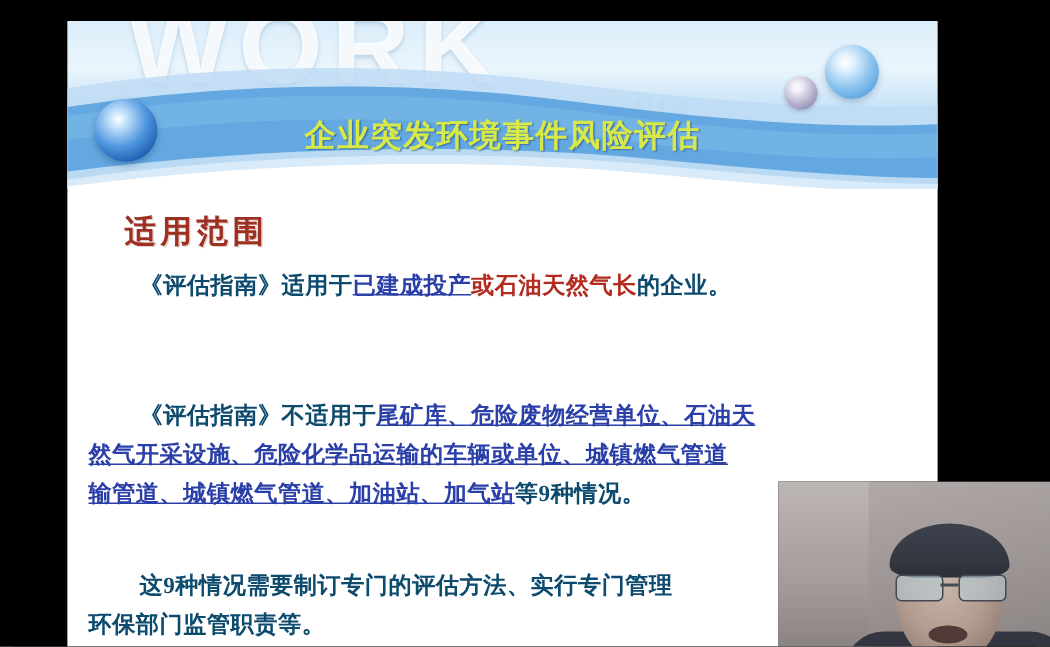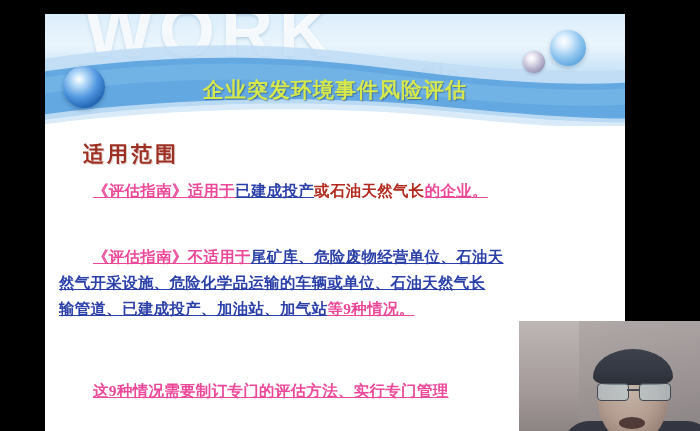--- a/index.html
+++ b/index.html
@@ -177,27 +177,27 @@
     font-size: 15.4px;
     font-weight: bold;
     line-height: 26px;
     color: #232238;
     letter-spacing: 0.4px;
     white-space: nowrap;
   }
   .para .ln { display: block; }
   .para .ln.indent { padding-left: 34px; }
 
-  .t-navy { color: #ec4899; text-decoration: underline; }
+  .t-navy { color: #0c4a6e; }
   .t-blue { color: #2b3fa8; text-decoration: underline; }
   .t-red  { color: #b32a1f; }
 
   .p1 { top: 52px; }
   .p2 { top: 80px; }
-  .p3 { top: 118px; }
+  .p3 { top: 139px; }
   .p4 { top: 252px; }
 
   
   #webcam {
     position: absolute;
     left: 519px;
     top: 321px;
     width: 181px;
     height: 110px;
     overflow: hidden;
@@ -320,25 +320,26 @@
     </div>
 
     <div class="body-area">
       <div class="section-heading">适用范围</div>
 
       <div class="para p1">
           <span class="ln indent"><span class="t-navy">《评估指南》适用于</span><span class="t-blue">已建成投产</span><span class="t-red">或</span><span class="t-red">石油天然气长</span><span class="t-navy">的企业。</span></span>
         </div>
       <div class="para p3">
           <span class="ln indent"><span class="t-navy">《评估指南》不适用于</span><span class="t-blue">尾矿库、危险废物经营单位、石油天</span></span>
-          <span class="ln"><span class="t-blue">然气开采设施、危险化学品运输的车辆或单位、石油天然气长</span></span>
-          <span class="ln"><span class="t-blue">输管道、已建成投产、加油站、加气站</span><span class="t-navy">等9种情况。</span></span>
+          <span class="ln"><span class="t-blue">然气开采设施、危险化学品运输的车辆或单位、城镇燃气管道</span></span>
+          <span class="ln"><span class="t-blue">输管道、城镇燃气管道、加油站、加气站</span><span class="t-navy">等9种情况。</span></span>
         </div>
       <div class="para p4">
           <span class="ln indent"><span class="t-navy">这9种情况需要制订专门的评估方法、实行专门管理</span></span>
+          <span class="ln"><span class="t-navy">环保部门监管职责等。</span></span>
         </div>
     </div>
 
   </div>
 
   <div id="webcam">
     <div class="cam-frame"></div>
     <div class="cam-wall-left"></div>
     <div class="cam-shoulder"></div>
     <div class="cam-head"></div>

